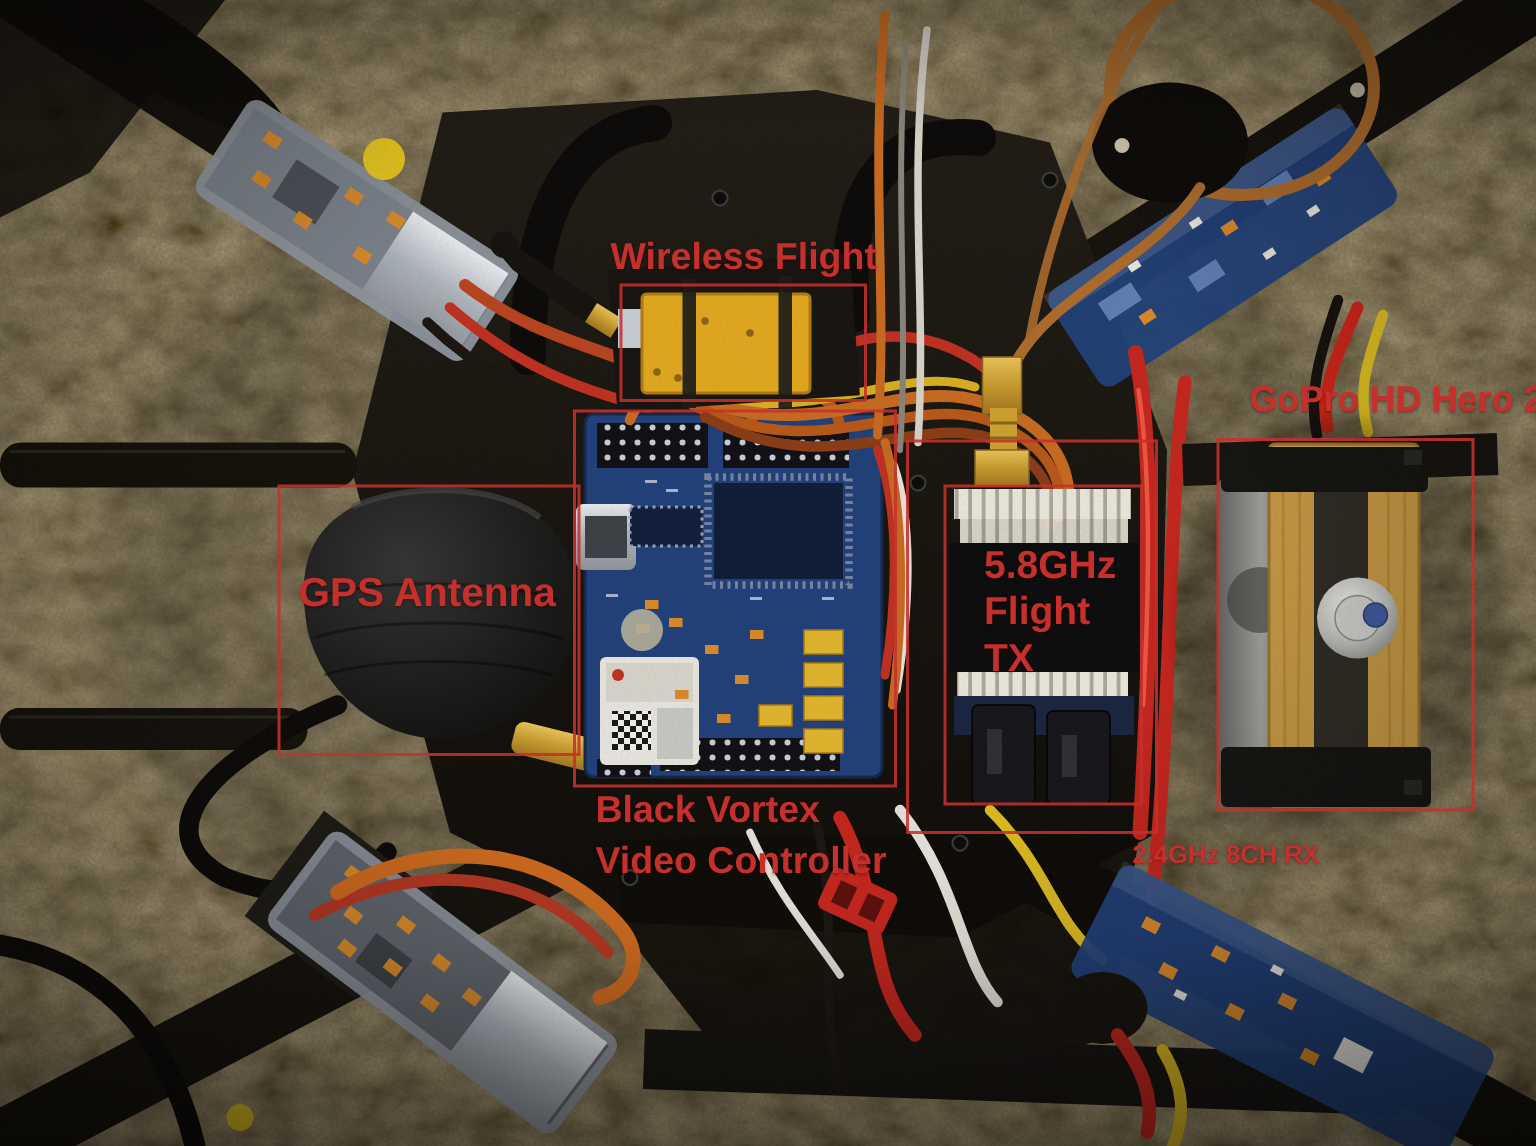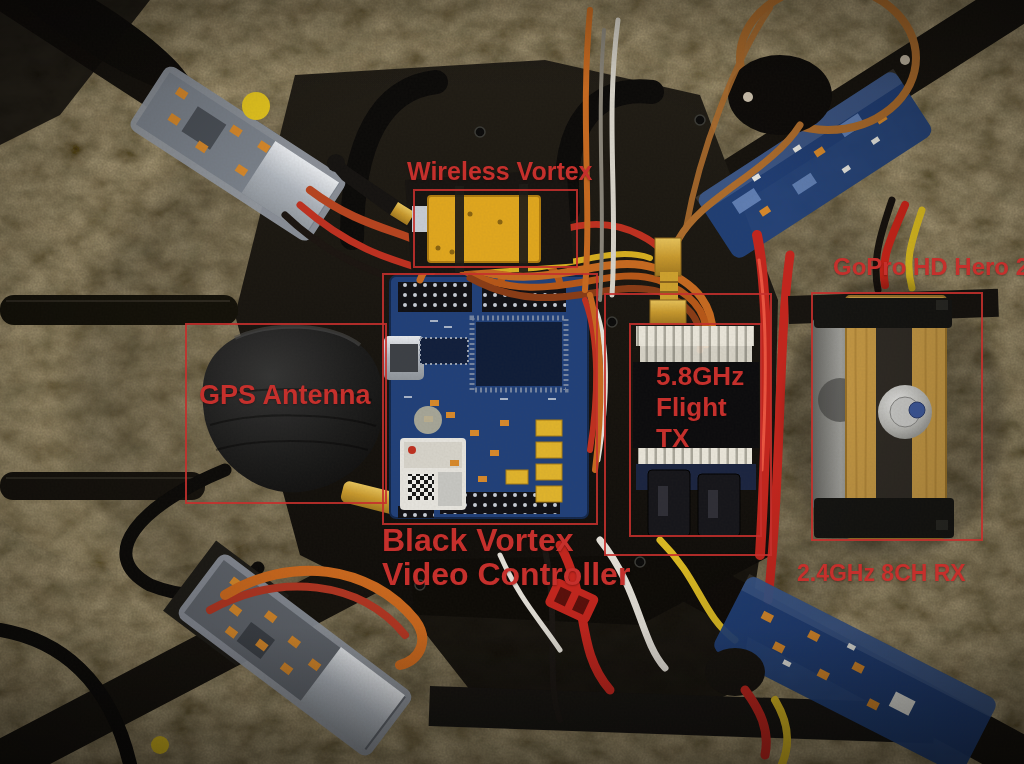--- a/index.html
+++ b/index.html
@@ -382,28 +382,28 @@
 <div class="vignette"></div>
 
 <div class="anno-layer">
   <div class="abox" style="left:413px;top:189px;width:161px;height:75px"></div>
   <div class="abox" style="left:185px;top:323px;width:198px;height:177px"></div>
   <div class="abox" style="left:382px;top:273px;width:212px;height:248px"></div>
   <div class="abox" style="left:604px;top:293px;width:164px;height:259px"></div>
   <div class="abox" style="left:629px;top:323px;width:129px;height:210px"></div>
   <div class="abox" style="left:811px;top:292px;width:168px;height:245px"></div>
 
-  <div class="albl" style="left:407px;top:157px;font-size:25px">Wireless Vortex</div>
+  <div class="albl" style="left:407px;top:157px;font-size:25px">Wireless Flight</div>
   <div class="albl" style="left:199px;top:380px;font-size:27px">GPS Antenna</div>
-  <div class="albl" style="left:382px;top:523px;font-size:32px;line-height:34px">
+  <div class="albl" style="left:397px;top:523px;font-size:25px;line-height:34px">
     <span>Black Vortex</span>
     <span>Video Controller</span>
   </div>
   <div class="albl" style="left:656px;top:361px;font-size:26px;line-height:31px">
     <span>5.8GHz</span>
     <span>Flight</span>
     <span>TX</span>
   </div>
-  <div class="albl" style="left:797px;top:560px;font-size:23px">2.4GHz 8CH RX</div>
+  <div class="albl" style="left:755px;top:560px;font-size:17px">2.4GHz 8CH RX</div>
   <div class="albl" style="left:833px;top:253px;font-size:24px">GoPro HD Hero 2</div>
 </div>
 
 </div>
 
 </body></html>

